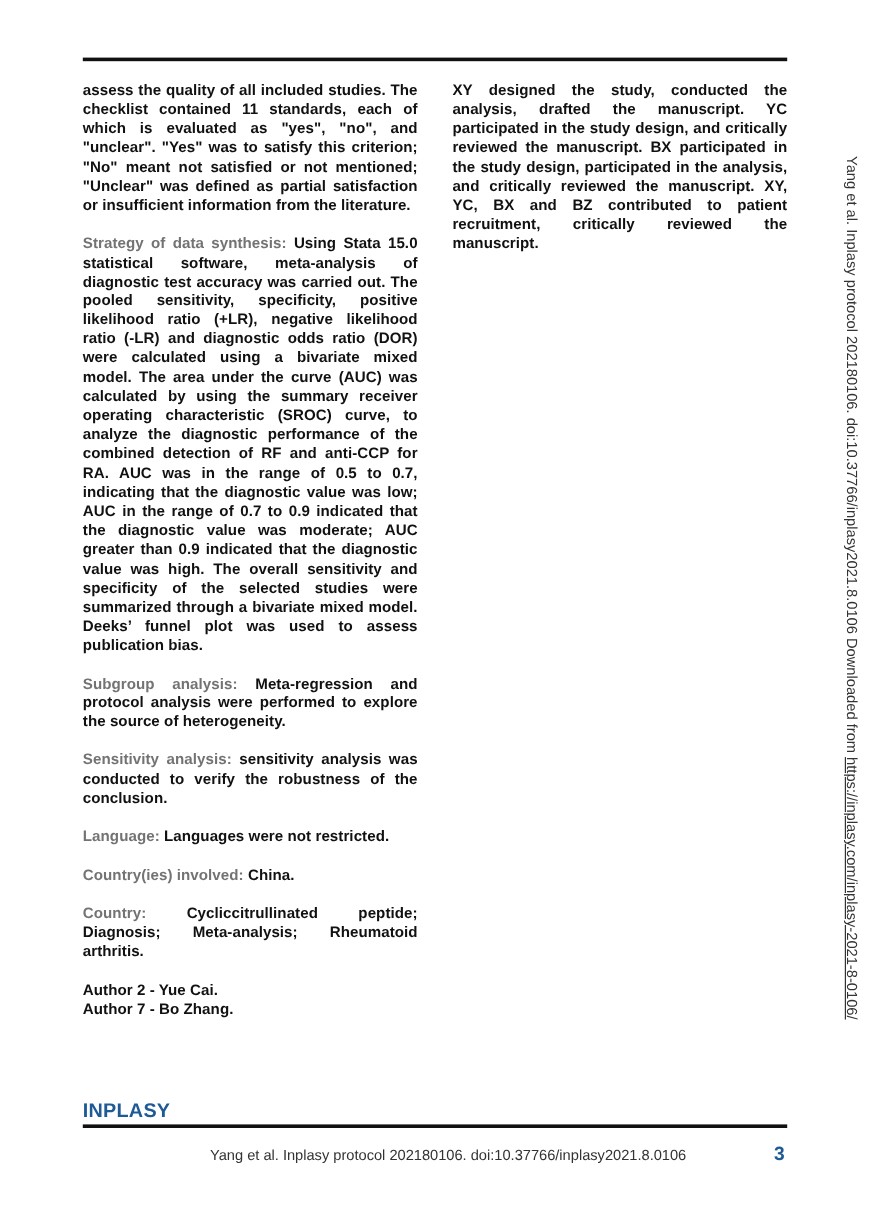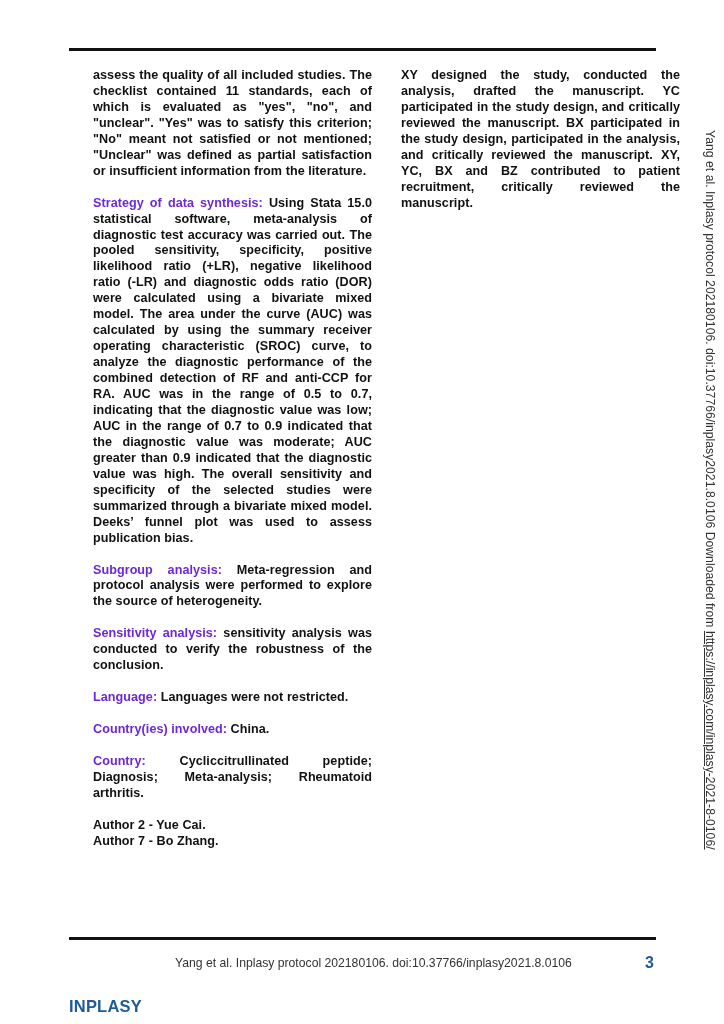--- a/index.html
+++ b/index.html
@@ -9,36 +9,36 @@
   }
   .rule-top {
     position: absolute; left: 69px; top: 48px; width: 587px; height: 3px; background: #111;
   }
   .rule-bottom {
     position: absolute; left: 69px; top: 937px; width: 587px; height: 3px; background: #111;
   }
   .col {
     position: absolute; top: 68px; width: 279px;
     font-size: 12.6px; line-height: 15.95px; font-weight: bold;
-    text-align: justify; text-align-last: left; letter-spacing: 0.05px; margin-left: 24px;
+    text-align: justify; text-align-last: left; letter-spacing: 0.05px;
   }
   .col-left { left: 69px; }
   .col-right { left: 377px; }
   .para { margin: 0 0 15.95px 0; }
-  .label { color: #6d28d9; }
+  .label { color: #737373; }
   .authors-line { display: block; text-align: left; }
   .side-note {
     position: absolute; left: 703px; top: 130px;
     transform-origin: 0 0; transform: rotate(90deg) translateY(-100%);
     white-space: nowrap; font-size: 12.2px; color: #333; font-weight: normal;
     letter-spacing: 0.02px;
   }
   .side-note .link { text-decoration: underline; color: #333; }
   .footer-brand {
-    position: absolute; left: 69px; top: 997px;
+    position: absolute; left: 69px; top: 917px;
     font-size: 16.5px; font-weight: bold; color: #1e5a96; letter-spacing: 0.2px;
   }
   .footer-citation {
     position: absolute; left: 175px; top: 956px;
     font-size: 12.2px; color: #333;
   }
   .footer-page {
     position: absolute; left: 645px; top: 954px;
     font-size: 16px; font-weight: bold; color: #1e5a96;
   }

